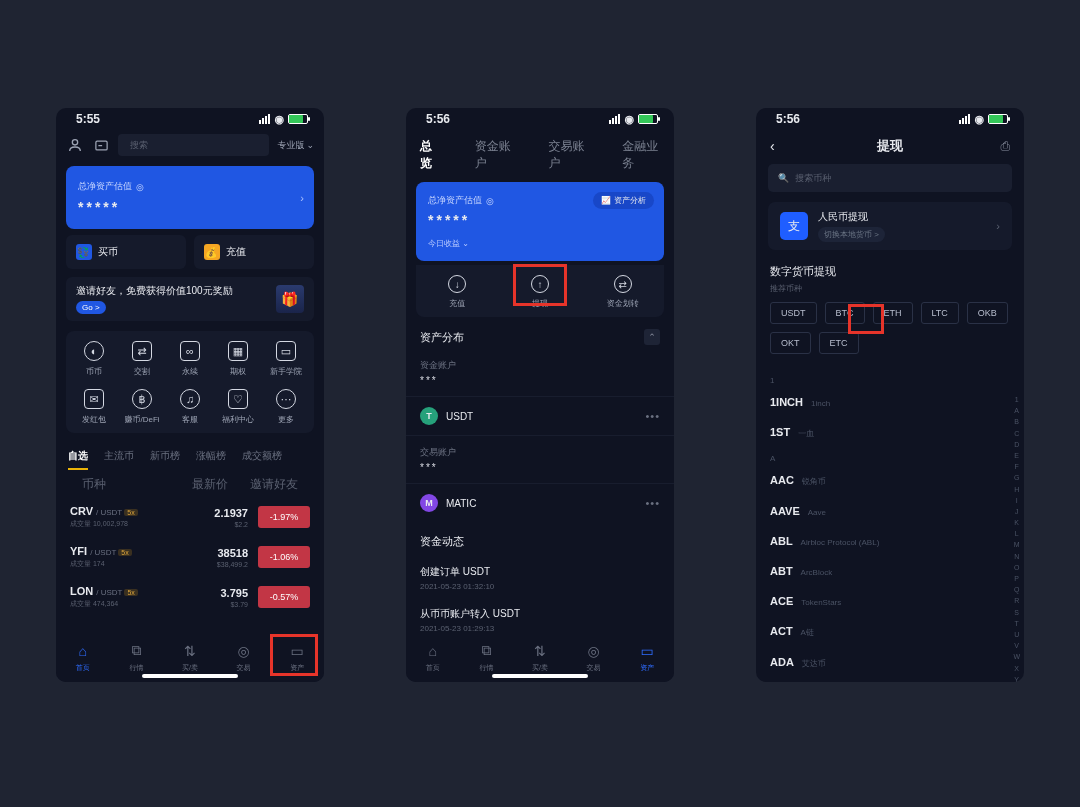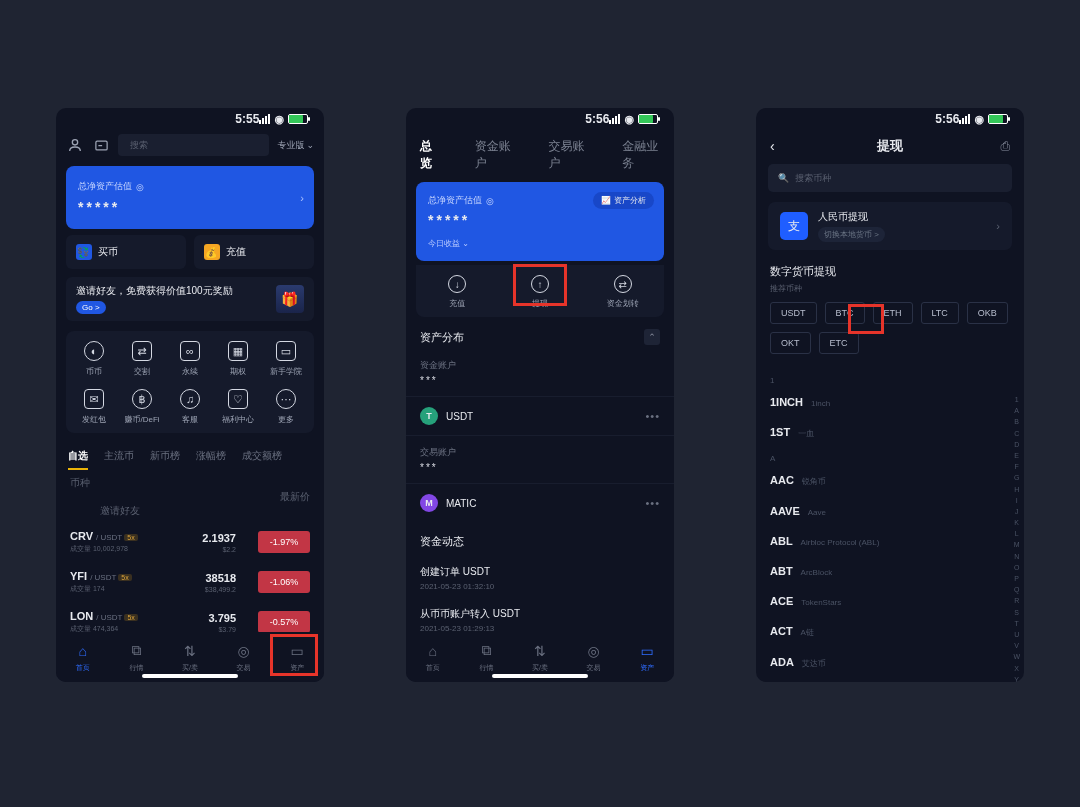--- a/index.html
+++ b/index.html
@@ -22,21 +22,21 @@
     border-radius: 10px;
     overflow: hidden;
     position: relative;
     display: flex;
     flex-direction: column;
     font-size: 10px;
   }
   .status-bar {
     height: 22px;
     display: flex;
-    justify-content: flex-end;
+    justify-content: space-between;
     align-items: center;
     padding: 0 16px 0 20px;
     font-size: 12px;
     font-weight: 600;
   }
   .status-right { display:flex; align-items:center; gap:4px; }
   .sig { display:flex; align-items:flex-end; gap:1px; }
   .sig span { width:2px; background:#fff; display:block; }
   .sig span:nth-child(1){height:4px} .sig span:nth-child(2){height:6px} .sig span:nth-child(3){height:8px} .sig span:nth-child(4){height:10px}
   .wifi { font-size:11px; }
@@ -66,32 +66,32 @@
   .go-pill { display:inline-block; margin-top:3px; font-size:8px; background:#2057e3; color:#fff; border-radius:8px; padding:1px 6px; }
   .gift { position:absolute; right:10px; width:28px; height:28px; background:linear-gradient(#2a3a6e,#1a244a); border-radius:4px; display:flex; align-items:center; justify-content:center; font-size:14px; }
 
   .grid5 { margin:0 10px 10px; background:#151a2b; border-radius:8px; padding:10px 4px 8px; display:grid; grid-template-columns:repeat(5,1fr); row-gap:12px; }
   .gcell { display:flex; flex-direction:column; align-items:center; gap:5px; font-size:8px; color:#9da4b4; }
   .gcell .gic { width:20px; height:20px; border:1.5px solid #d4d8e2; border-radius:4px; display:flex; align-items:center; justify-content:center; color:#d4d8e2; font-size:11px; }
   .gic.round { border-radius:50%; }
 
   .tabs { display:flex; gap:16px; padding:6px 12px 0; font-size:10px; color:#6a7080; }
   .tabs span.active { color:#fff; font-weight:600; border-bottom:2px solid #eab308; padding-bottom:5px; }
-  .thead { display:flex; padding:6px 14px 4px; font-size:10px; color:#5a6070;flex-direction:column; }
+  .thead { display:flex; padding:6px 26px 4px; font-size:12px; color:#5a6070; }
   .thead .c1{flex:1.2} .thead .c2{flex:1; text-align:right} .thead .c3{width:60px; text-align:right; margin-left:10px;}
 
   .trow { display:flex; align-items:center; padding:8px 14px; }
   .trow .c1{flex:1.2} .trow .c2{flex:1; text-align:right} 
   .sym { font-size:11px; font-weight:600; }
   .pair { font-size:8px; color:#6a7080; margin-left:3px; }
   .lev { font-size:7px; background:#3a3020; color:#d9a23a; padding:0 3px; border-radius:2px; margin-left:2px; }
   .vol { font-size:7px; color:#5a6070; margin-top:2px; }
   .price { font-size:11px; font-weight:600; }
   .pricesub { font-size:7px; color:#5a6070; margin-top:2px; }
-  .pct { width:52px; height:22px; margin-left:22px; background:#c23645; color:#fff; font-size:9px; border-radius:3px; display:flex; align-items:center; justify-content:center; }
+  .pct { width:52px; height:22px; margin-left:10px; background:#c23645; color:#fff; font-size:9px; border-radius:3px; display:flex; align-items:center; justify-content:center; }
 
   .bottom-nav { position:absolute; bottom:0; left:0; right:0; height:50px; background:#0f1322; display:flex; }
   .bn-item { flex:1; display:flex; flex-direction:column; align-items:center; justify-content:center; gap:3px; font-size:7px; color:#6a7080; }
   .bn-item.active { color:#2f6cff; }
   .bn-ic { width:18px; height:18px; display:flex; align-items:center; justify-content:center; font-size:14px; }
   .home-ind { position:absolute; bottom:4px; left:50%; transform:translateX(-50%); width:96px; height:4px; background:#fff; border-radius:3px; }
 
   .red-box { position:absolute; border:3px solid #e6342a; pointer-events:none; }
 
   

